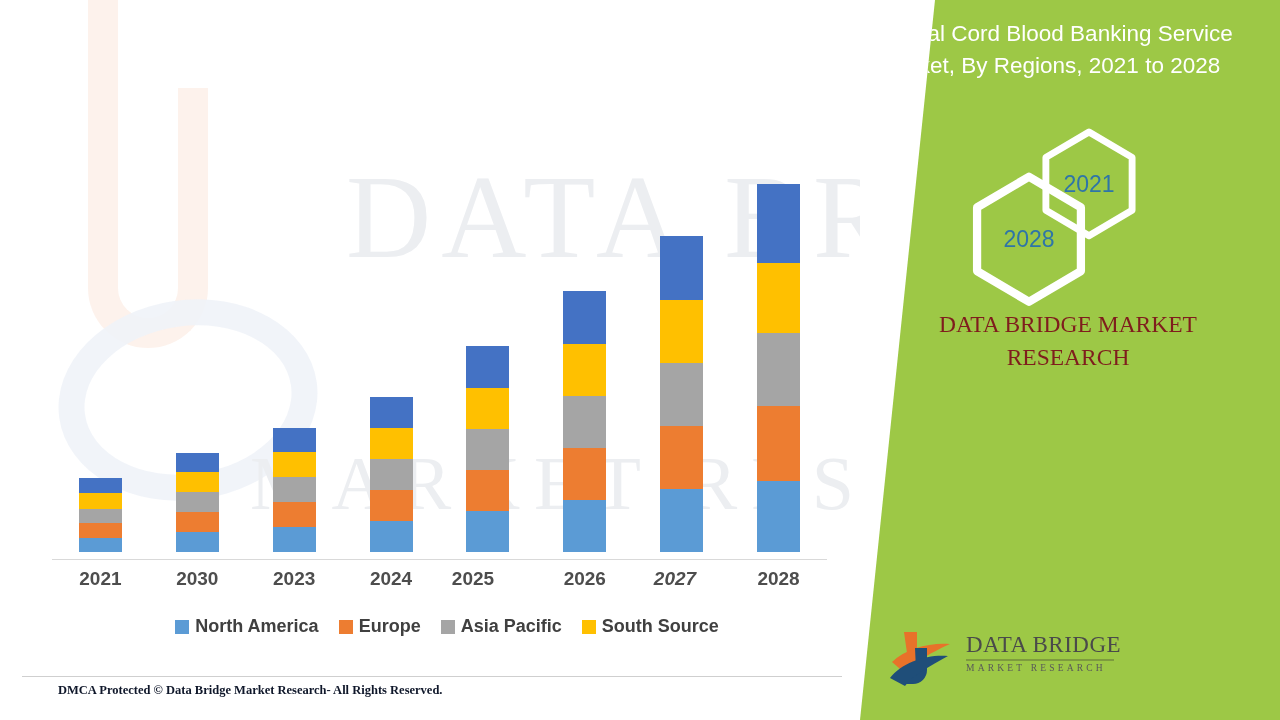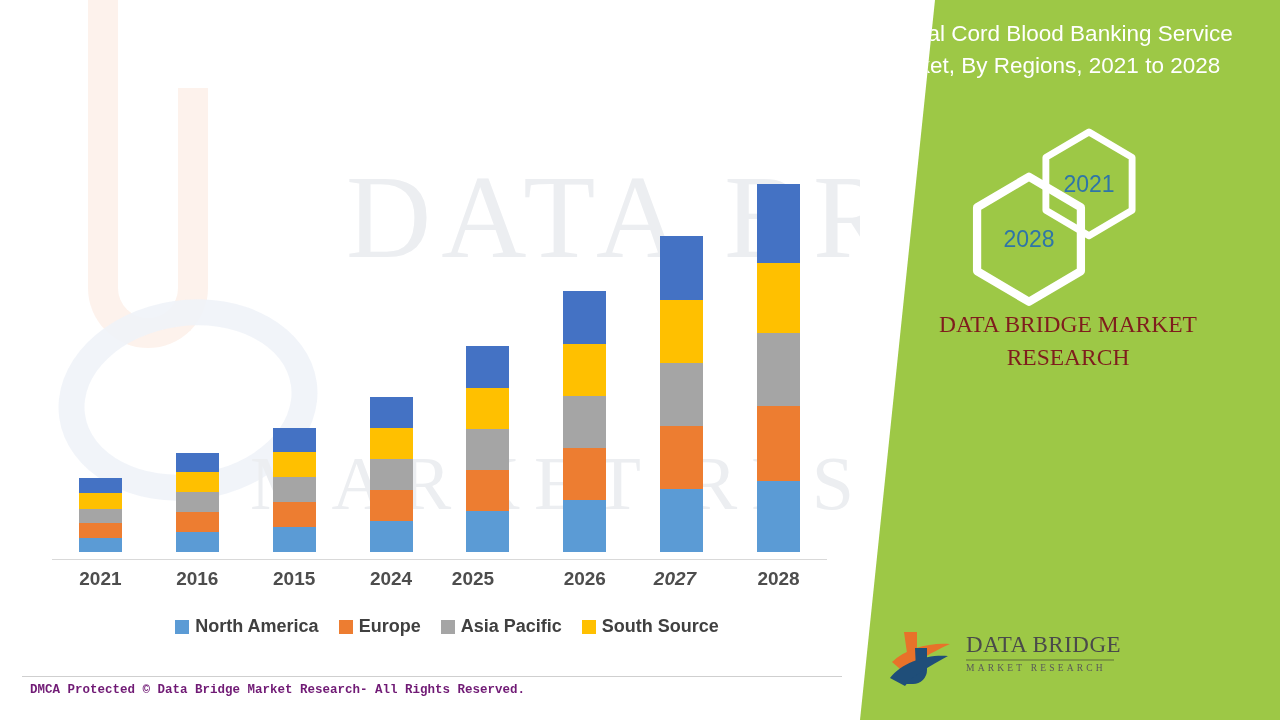--- a/index.html
+++ b/index.html
@@ -49,22 +49,22 @@
   
   .legend{ position:absolute; left:52px; top:616px; width:790px;
            display:flex; align-items:center; justify-content:center; gap:20px; }
   .lg-item{ display:flex; align-items:center; gap:6px; }
   .lg-swatch{ width:14px; height:14px; flex:0 0 14px; }
   .lg-label{ font-size:18px; font-weight:bold; color:#404040; white-space:nowrap; }
 
   
   .foot-rule{ position:absolute; left:22px; top:676px; width:820px; height:1px;
               background:#cfcfcf; }
-  .foot{ position:absolute; top:683px; font-family:Liberation Mono, monospace;
-         font-size:12.5px; color:#701a75; white-space:nowrap; }
+  .foot{ position:absolute; top:683px; font-family:Liberation Serif, serif;
+         font-size:12.5px; color:#0f172a; white-space:nowrap;margin-left:28px; }
   .foot-dmca{ left:30px; font-weight:bold; }
   .foot-src{ left:462px; }
 
   
   .panel{ position:absolute; right:0; top:0; width:440px; height:720px;
           background:#9dc846;
           clip-path:polygon(100% 0, 100% 100%, 20px 100%, 95px 0); }
   .panel-title{ position:absolute; left:40px; top:18px; width:390px;
                 color:#ffffff; font-size:22.5px; line-height:32px; }
   .hexes{ position:absolute; left:108px; top:128px; width:210px; height:160px; }
@@ -155,22 +155,22 @@
           <div class="seg" title="North America 2028: 858" style="height: 71px; background: rgb(91, 155, 213);"></div>
           <div class="seg" title="Europe 2028: 907" style="height: 75px; background: rgb(237, 125, 49);"></div>
           <div class="seg" title="Asia Pacific 2028: 882" style="height: 73px; background: rgb(165, 165, 165);"></div>
           <div class="seg" title="South America 2028: 846" style="height: 70px; background: rgb(255, 192, 0);"></div>
           <div class="seg" title="Middle East and Africa 2028: 955" style="height: 79px; background: rgb(68, 114, 196);"></div>
         </div>
       </div>
   </div>
   <div class="xlabels" id="xlabels">
       <div class="xlab" style="left: 8.4375px;">2021</div>
-      <div class="xlab" style="left: 105.312px;">2016</div>
-      <div class="xlab" style="left: 202.188px;">2015</div>
+      <div class="xlab" style="left: 105.312px;">2030</div>
+      <div class="xlab" style="left: 202.188px;">2023</div>
       <div class="xlab" style="left: 299.062px;">2024</div>
       <div class="xlab" style="left: 381px;">2025</div>
       <div class="xlab" style="left: 492.812px;">2026</div>
       <div class="xlab" style="left: 583px; font-style: italic;">2027</div>
       <div class="xlab" style="left: 686.562px;">2028</div>
     </div>
 
   <div class="legend" id="legend">
       <div class="lg-item">
         <span class="lg-swatch" style="background: rgb(91, 155, 213);"></span>

